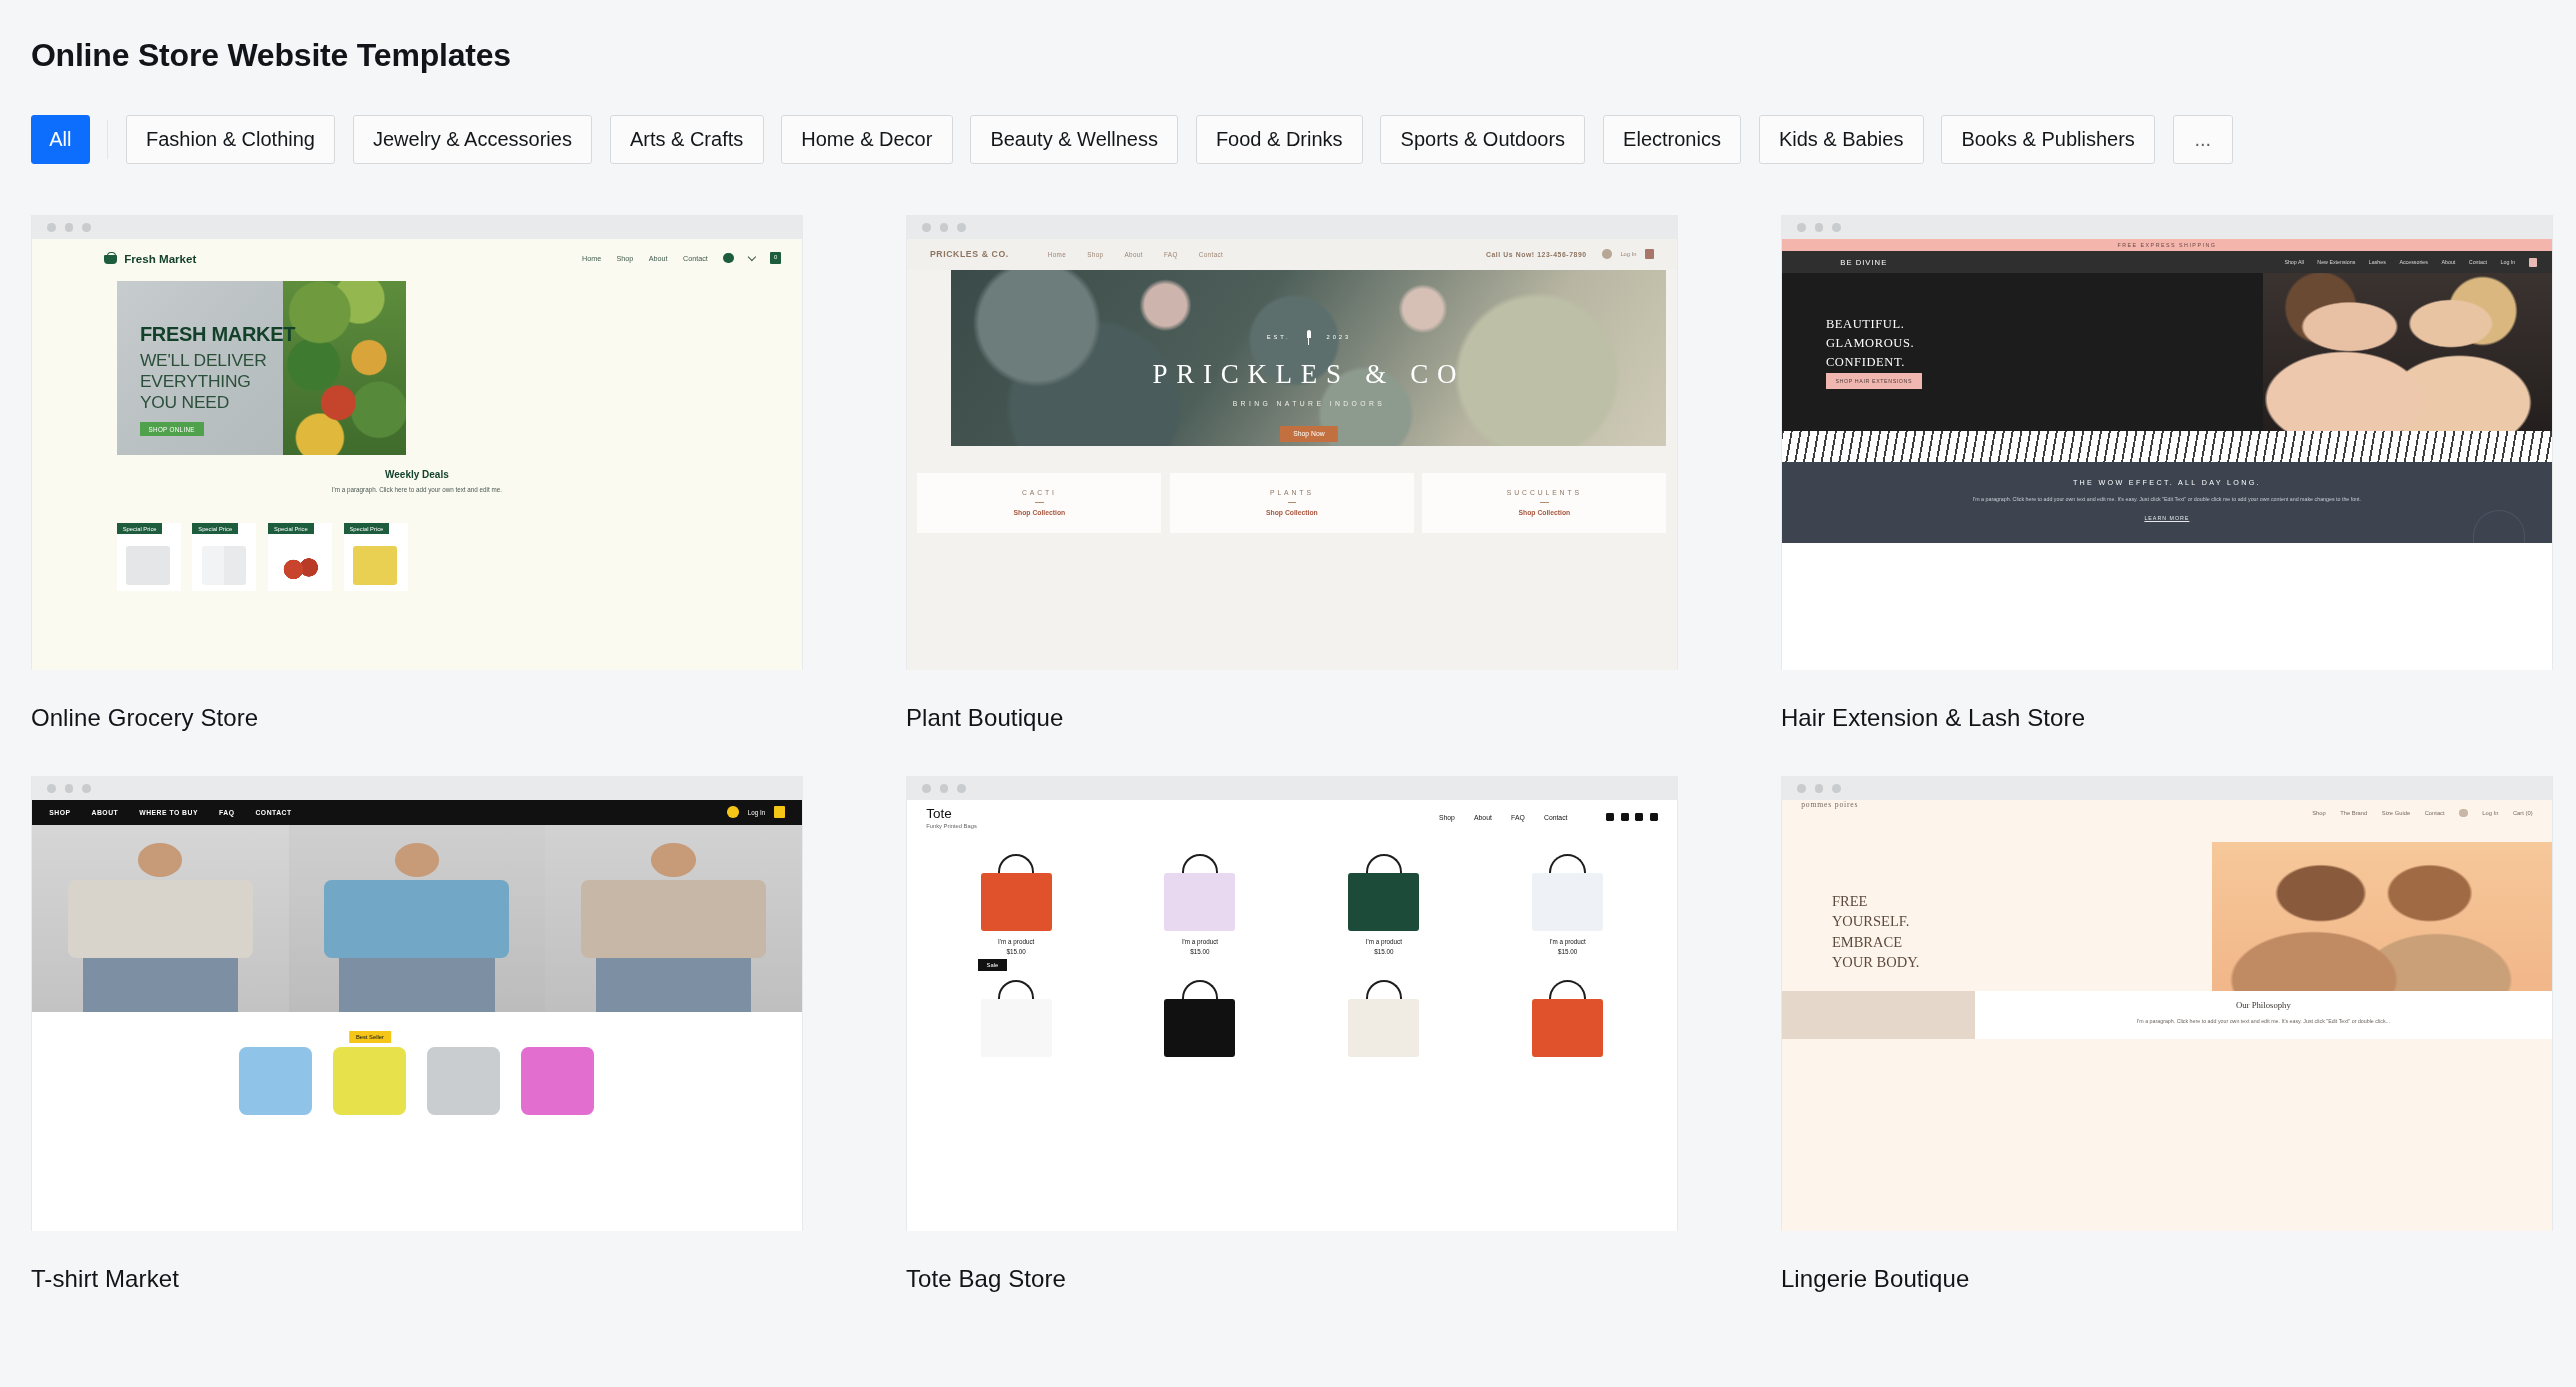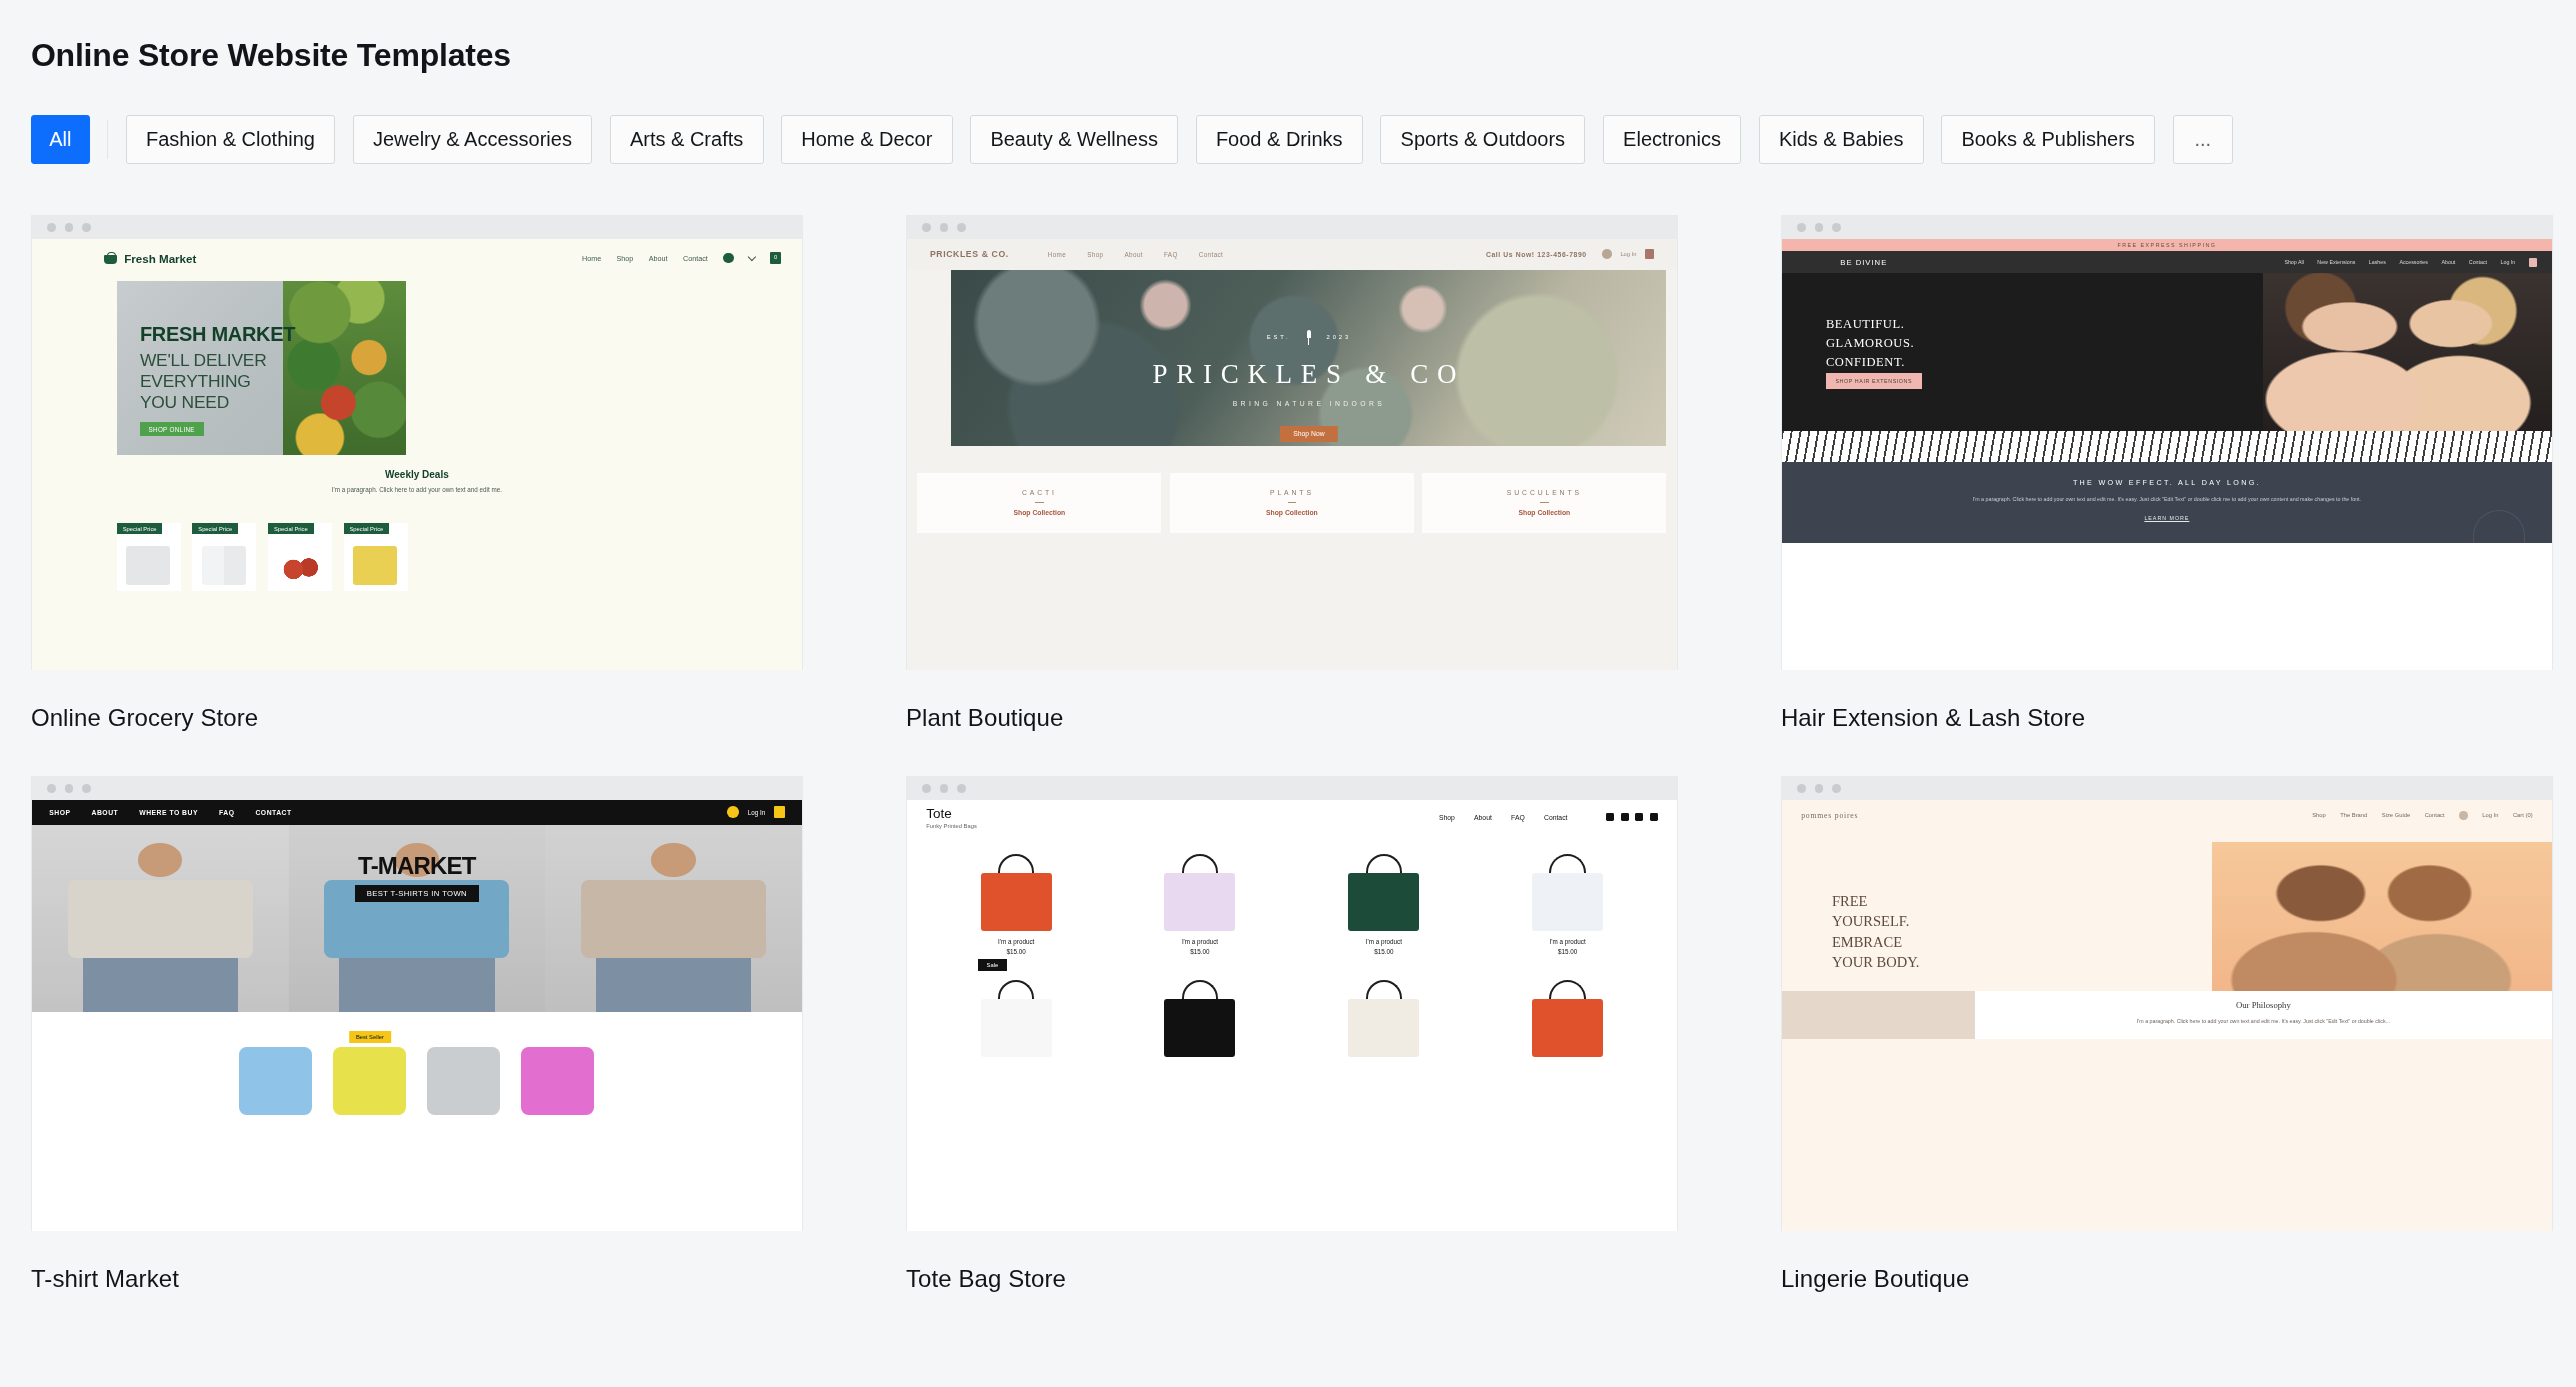--- a/index.html
+++ b/index.html
@@ -244,21 +244,21 @@
   }
   .c5-name { font-size:6.3px; color:#111; margin-top:6.8px;}
   .c5-price{ font-size:6.3px; color:#111; margin-top:2.9px;}
   .c5-sale {
     display:inline-block; background:#111; color:#fff; font-size:5.8px;
     padding:2.9px 8.7px; margin-top:5.8px;
   }
 
   
   .c6 { background:#fdf4ec; height:100%; position:relative;}
-  .c6-nav { height:31px; display:flex; align-items:center; padding:0 19.3px;}
+  .c6-nav { height:31px; display:flex; padding:0 19.3px;flex-direction:column;}
   .c6-brand { font-size:7.7px; color:#7a6a5e; letter-spacing:0.8px; font-family:"Liberation Serif", serif;}
   .c6-links { margin-left:auto; display:flex; gap:14.5px; align-items:center;}
   .c6-links span{ font-size:5.8px; color:#7a6a5e;}
   .c6-av { width:8.7px; height:8.7px; border-radius:50%; background:#c9b6a4;}
   .c6-cart{ font-size:5.8px; color:#7a6a5e;}
   .c6-hero { position:relative; height:208px; }
   .c6-photo {
     position:absolute; right:0; top:11.6px; width:340px; height:197px;
     background:
       radial-gradient(ellipse at 32% 26%, #8a5a3c 0 13%, transparent 14%),
@@ -491,24 +491,20 @@
                 <div class="c4-jeans"></div>
               </div>
             </div>
             <div class="c4-pane c4-p3">
               <div class="c4-body">
                 <div class="c4-head"></div>
                 <div class="c4-shirt" style="background:#c6b7a6"></div>
                 <div class="c4-jeans"></div>
               </div>
             </div>
-            <div class="c4-banner">
-              <div class="c4-title">T-MARKET</div>
-              <div class="c4-sub">BEST T-SHIRTS IN TOWN</div>
-            </div>
           </div>
           <div class="c4-prods">
             <div class="c4-prod">
               <div class="c4-tee" style="background:#8fc3e8"></div>
             </div>
             <div class="c4-prod">
               <div class="c4-best">Best Seller</div>
               <div class="c4-tee" style="background:#e7e24b"></div>
             </div>
             <div class="c4-prod">

